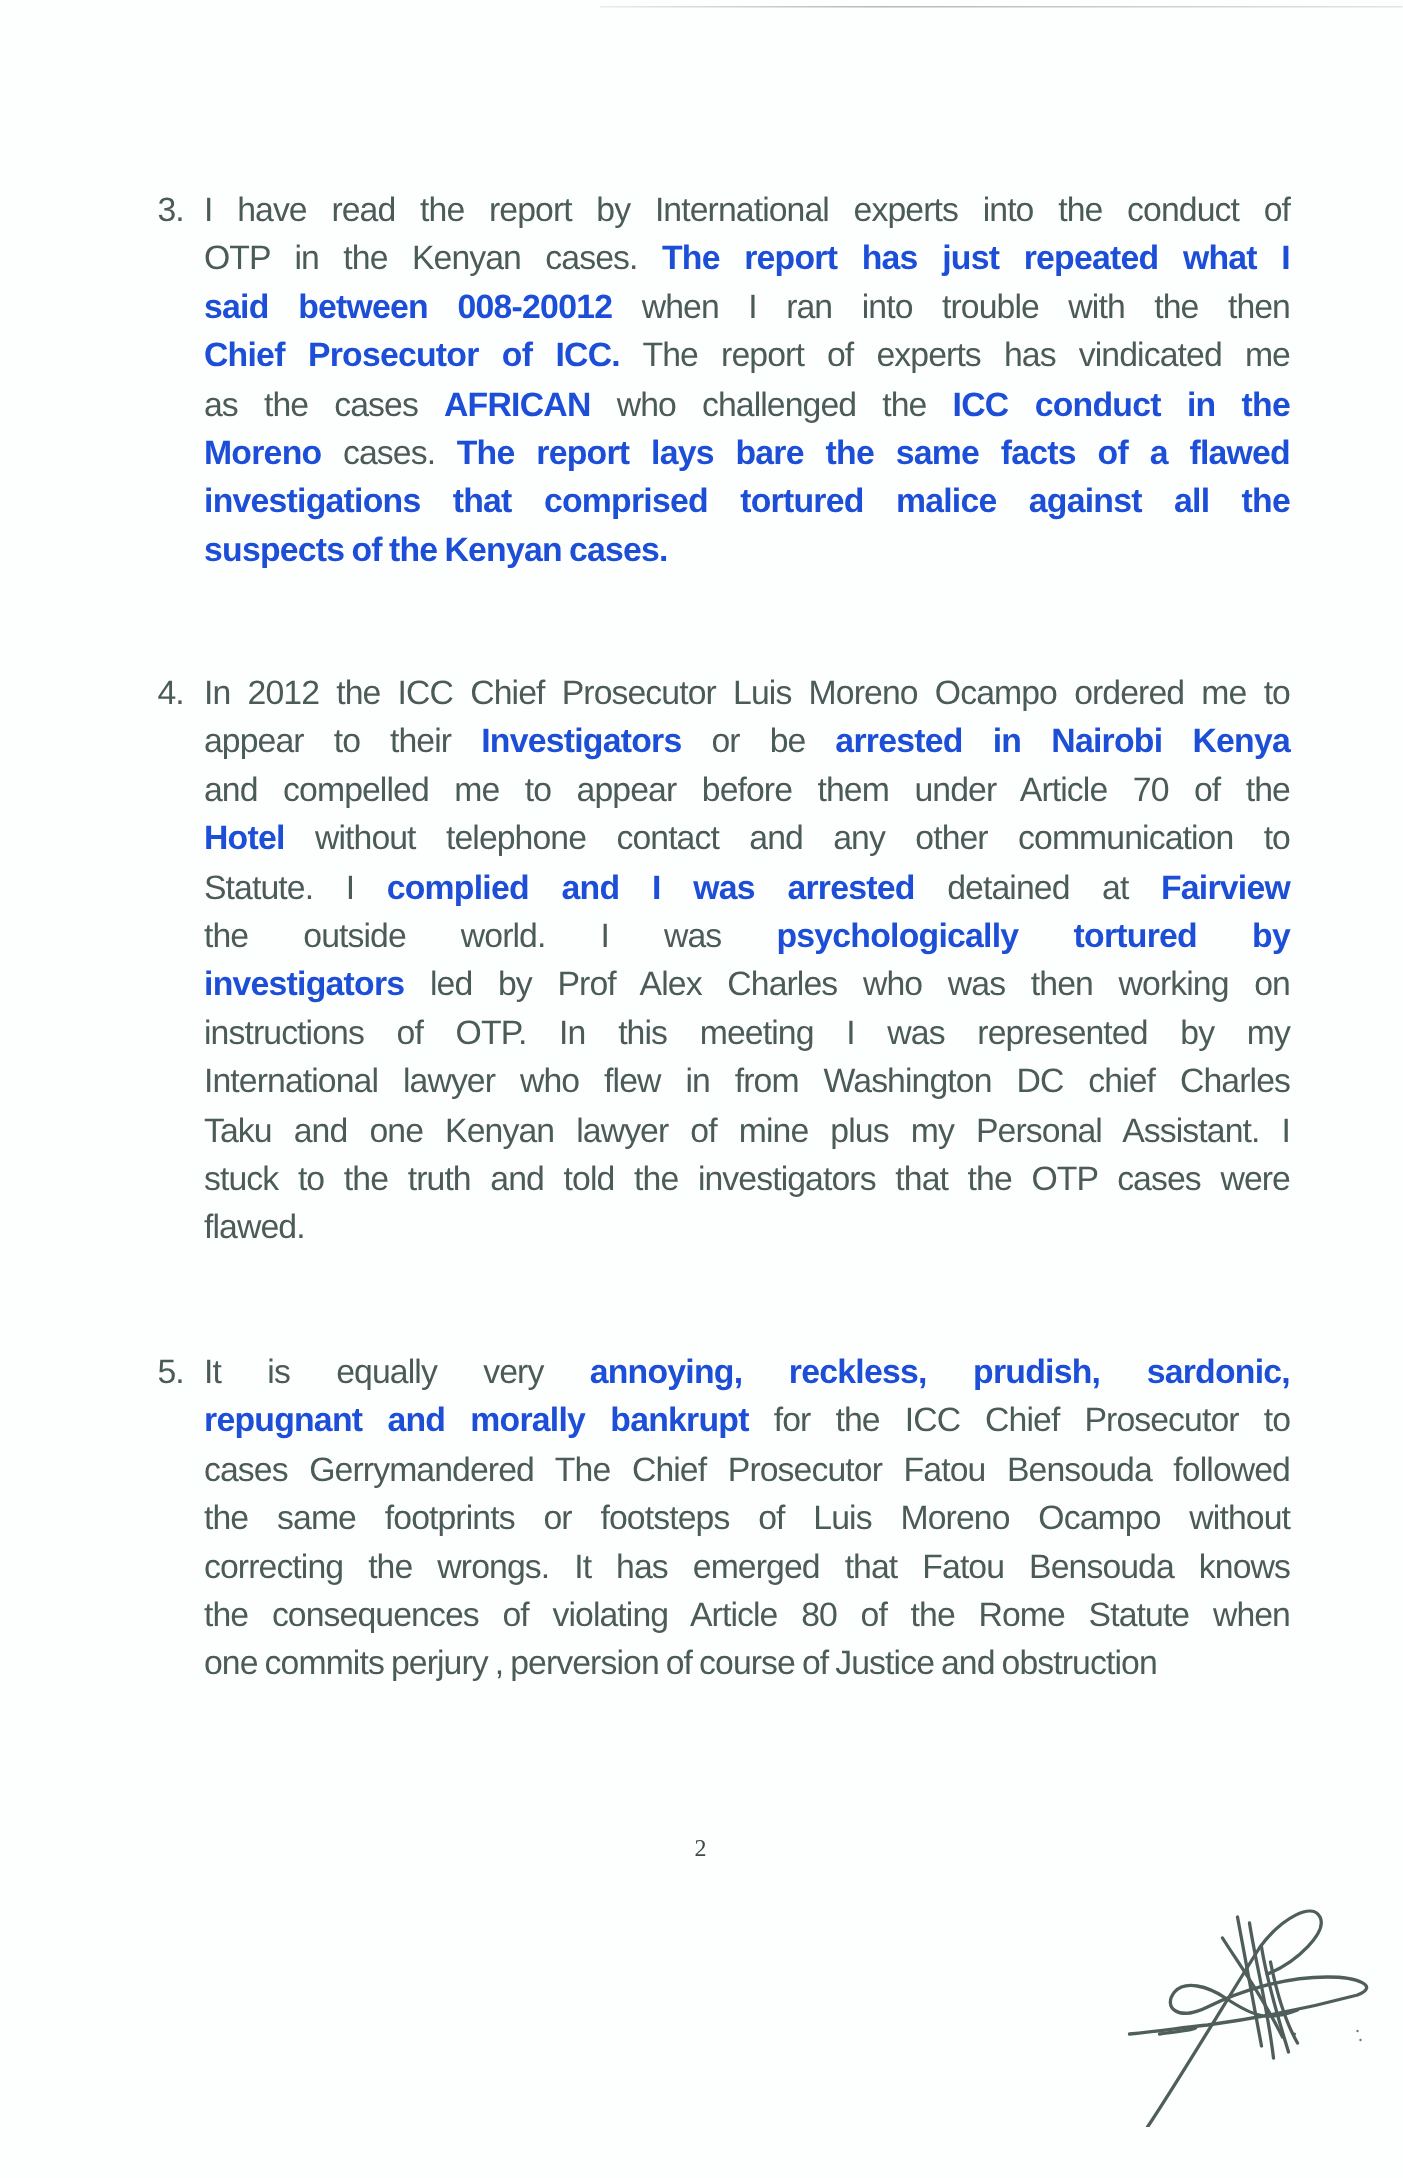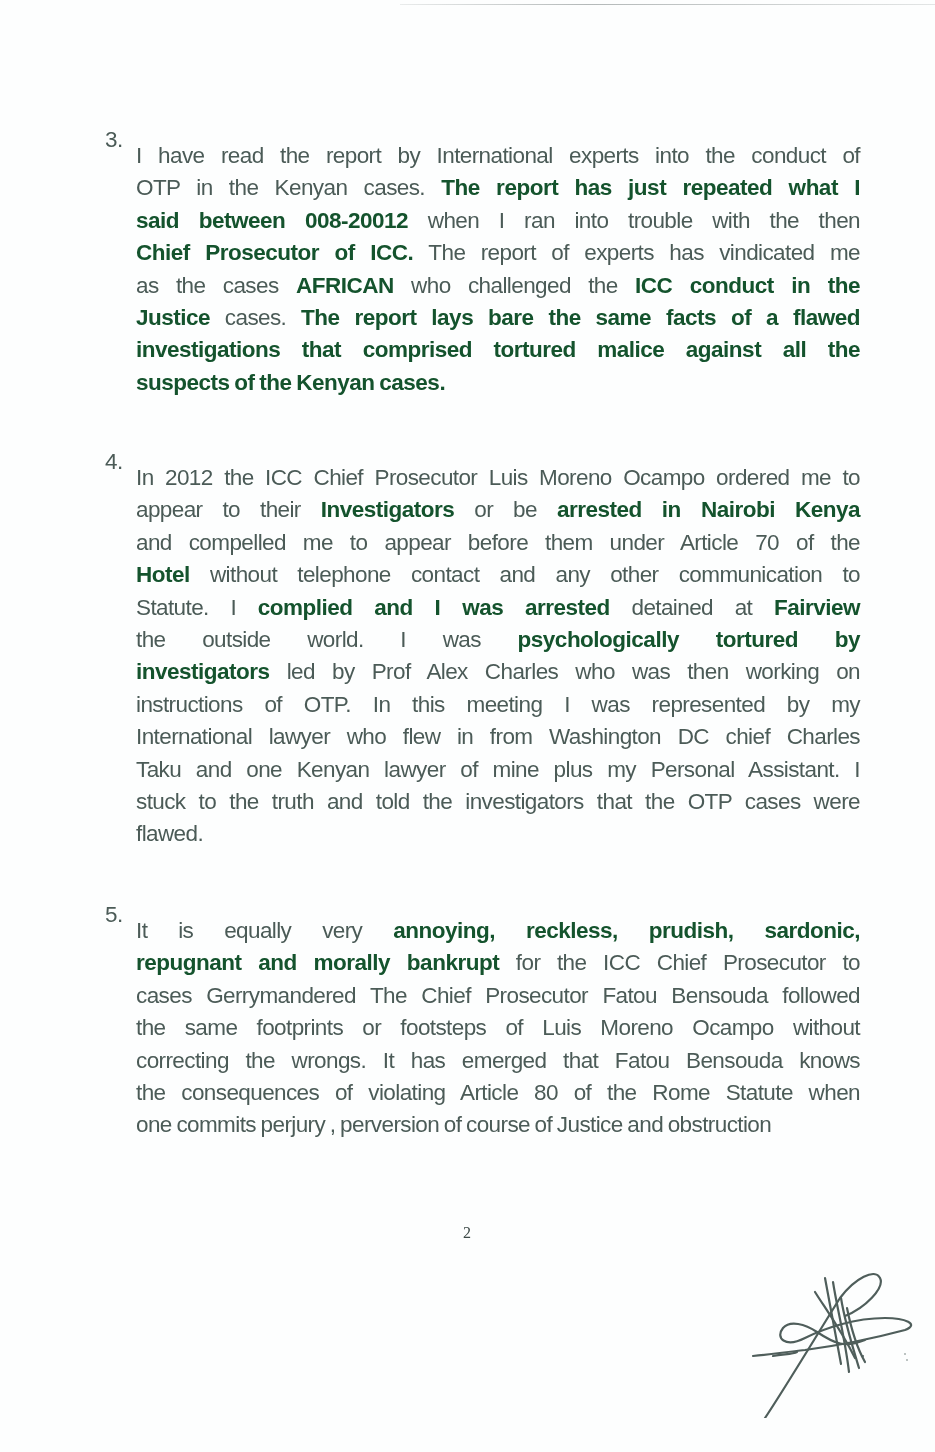--- a/index.html
+++ b/index.html
@@ -22,44 +22,44 @@
       font-size: 22.5px;
       line-height: 32.4px;
       letter-spacing: -0.6px;
       word-spacing: -1px;
       text-align: justify;
       color: #4b5b57;
     }
     .para .num {
       position: absolute; left: 0; top: 0; width: 30px;
     }
-    .para .body { margin-left: 31px; display: block; margin-top: 16px; }
+    .para .body { margin-left: 31px; display: block; }
     .para .line { display: block; text-align: justify; text-align-last: justify; white-space: nowrap; }
     .para .line.last { text-align-last: left; }
-    .para b { font-weight: bold; color: #14532d; letter-spacing: -0.5px; }
+    .para b { font-weight: bold; color: #1d4ed8; letter-spacing: -0.5px; }
     .page-number {
       position: absolute; left: 463px; top: 1224px;
       font-family: "Liberation Serif", serif; font-size: 16px; color: #3d4a47;
     }
     .signature { position: absolute; left: 745px; top: 1268px; width: 180px; height: 150px; }
   </style>
 </head>
 <body>
 
 <div class="top-rule"></div>
 
 <div class="para" id="para-0" style="top:124px;">
   <span class="num">3.</span>
   <span class="body">
       <span class="line"><span>I have read the report by International experts into the conduct of</span></span>
       <span class="line"><span>OTP in the Kenyan cases. </span><b>The report has just repeated what I</b></span>
       <span class="line"><b>said between  008-20012</b><span> when I ran into trouble with the then</span></span>
       <span class="line"><b>Chief Prosecutor of ICC.</b><span>  The report of experts has vindicated me</span></span>
       <span class="line"><span>as the cases </span><b>AFRICAN</b><span> who challenged the </span><b>ICC conduct in the</b></span>
-      <span class="line"><b>Justice</b><span> cases. </span><b>The report lays bare the same facts of a flawed</b></span>
+      <span class="line"><b>Moreno</b><span> cases. </span><b>The report lays bare the same facts of a flawed</b></span>
       <span class="line"><b>investigations that comprised tortured malice against all the</b></span>
       <span class="line last"><b>suspects of the Kenyan cases.</b></span>
     </span>
 </div>
 
 <div class="para" id="para-1" style="top:446px;">
   <span class="num">4.</span>
   <span class="body">
       <span class="line"><span>In 2012 the ICC Chief Prosecutor Luis Moreno Ocampo ordered me to</span></span>
       <span class="line"><span>appear to their </span><b>Investigators</b><span> or be </span><b>arrested in Nairobi Kenya</b></span>

